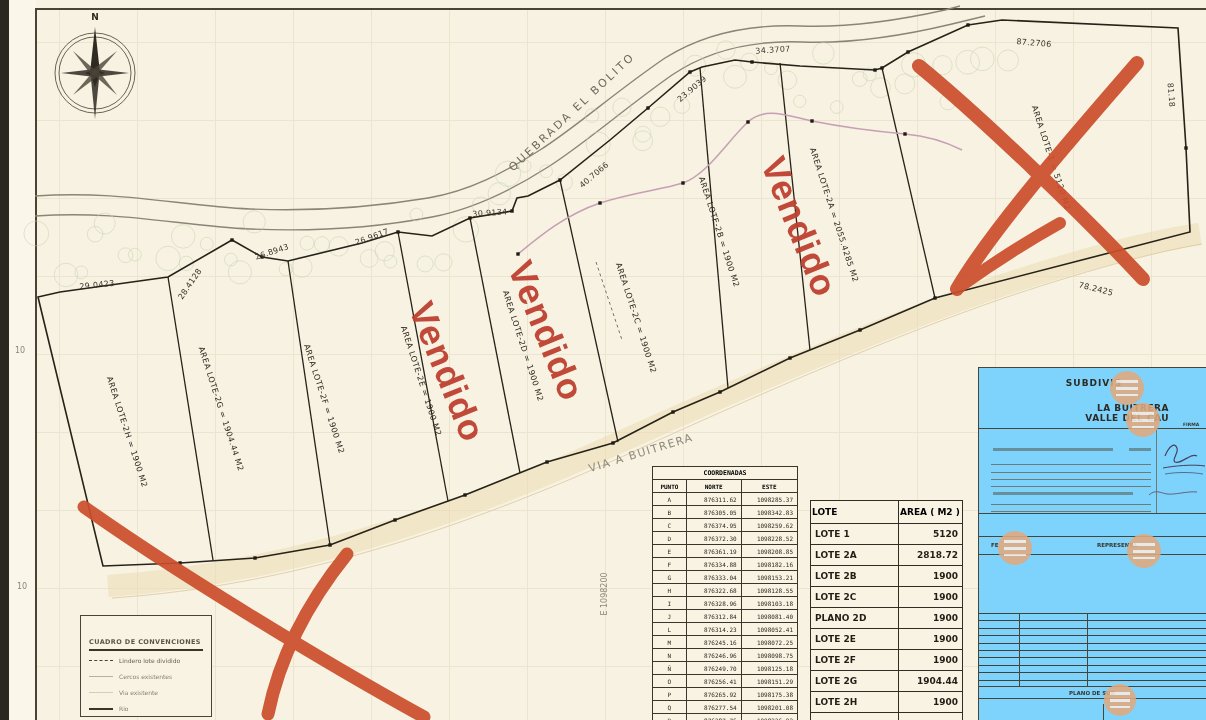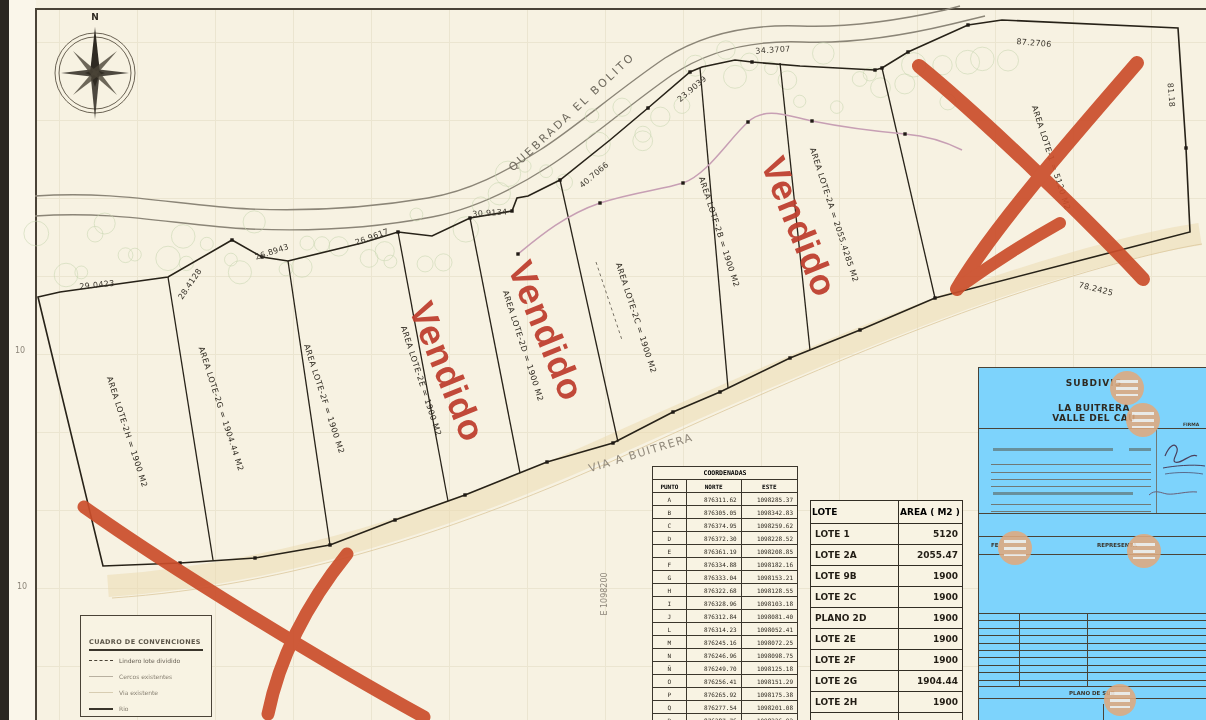--- a/index.html
+++ b/index.html
@@ -61,21 +61,21 @@
   .sym-via{border-top:1.5px solid #d8cdb2;}
   .sym-rio{border-top:2.5px solid #3a352b;}
   .legend .item:nth-child(3) span{color:#6b6458;}
   
   .titleblock{position:absolute;left:978px;top:367px;width:228px;height:353px;z-index:15;
     background:#7dd3fc;border-left:1.5px solid #4a4337;border-top:1.5px solid #4a4337;}
   .tb-line{position:absolute;background:#4a4337;}
   .tb-thin{position:absolute;background:#6b6354;opacity:.8;}
   .tb-text{position:absolute;white-space:nowrap;color:#2f2a22;}
   .tb-title{font-size:9px;font-weight:700;letter-spacing:1px;text-align:center;}
-  .tb-sub{font-size:9px;font-weight:700;letter-spacing:.5px;text-align:center;line-height:1.1;}
+  .tb-sub{font-size:9px;font-weight:700;letter-spacing:.5px;text-align:right;line-height:1.1;}
   .tb-small{font-size:5.5px;font-weight:700;color:#3a352b;}
   .illegible{position:absolute;height:3px;background:#55503f;opacity:.5;filter:blur(.4px);}
   .stripes{position:absolute;left:0px;top:245px;width:228px;height:74px;
     background:repeating-linear-gradient(180deg,#444033 0 1px,transparent 1px 7.4px);}
   .stamp{position:absolute;border-radius:50%;z-index:30;opacity:.88;filter:blur(.4px);
     background:#e0aa7e;}
   .stamp::after{content:"";position:absolute;left:18%;right:18%;top:26%;bottom:26%;
     background:repeating-linear-gradient(180deg,rgba(255,255,255,.8) 0 3px,transparent 3px 7px);}
   .xlayer{position:absolute;left:0;top:0;z-index:50;pointer-events:none;}
 </style>
@@ -365,24 +365,24 @@
       <th>AREA ( M2 )</th>
     </tr>
   </thead>
   <tbody>
       <tr>
         <td>LOTE 1</td>
         <td>5120</td>
       </tr>
       <tr>
         <td>LOTE 2A</td>
-        <td>2055.47</td>
-      </tr>
-      <tr>
-        <td>LOTE 9B</td>
+        <td>2818.72</td>
+      </tr>
+      <tr>
+        <td>LOTE 2B</td>
         <td>1900</td>
       </tr>
       <tr>
         <td>LOTE 2C</td>
         <td>1900</td>
       </tr>
       <tr>
         <td>PLANO 2D</td>
         <td>1900</td>
       </tr>

